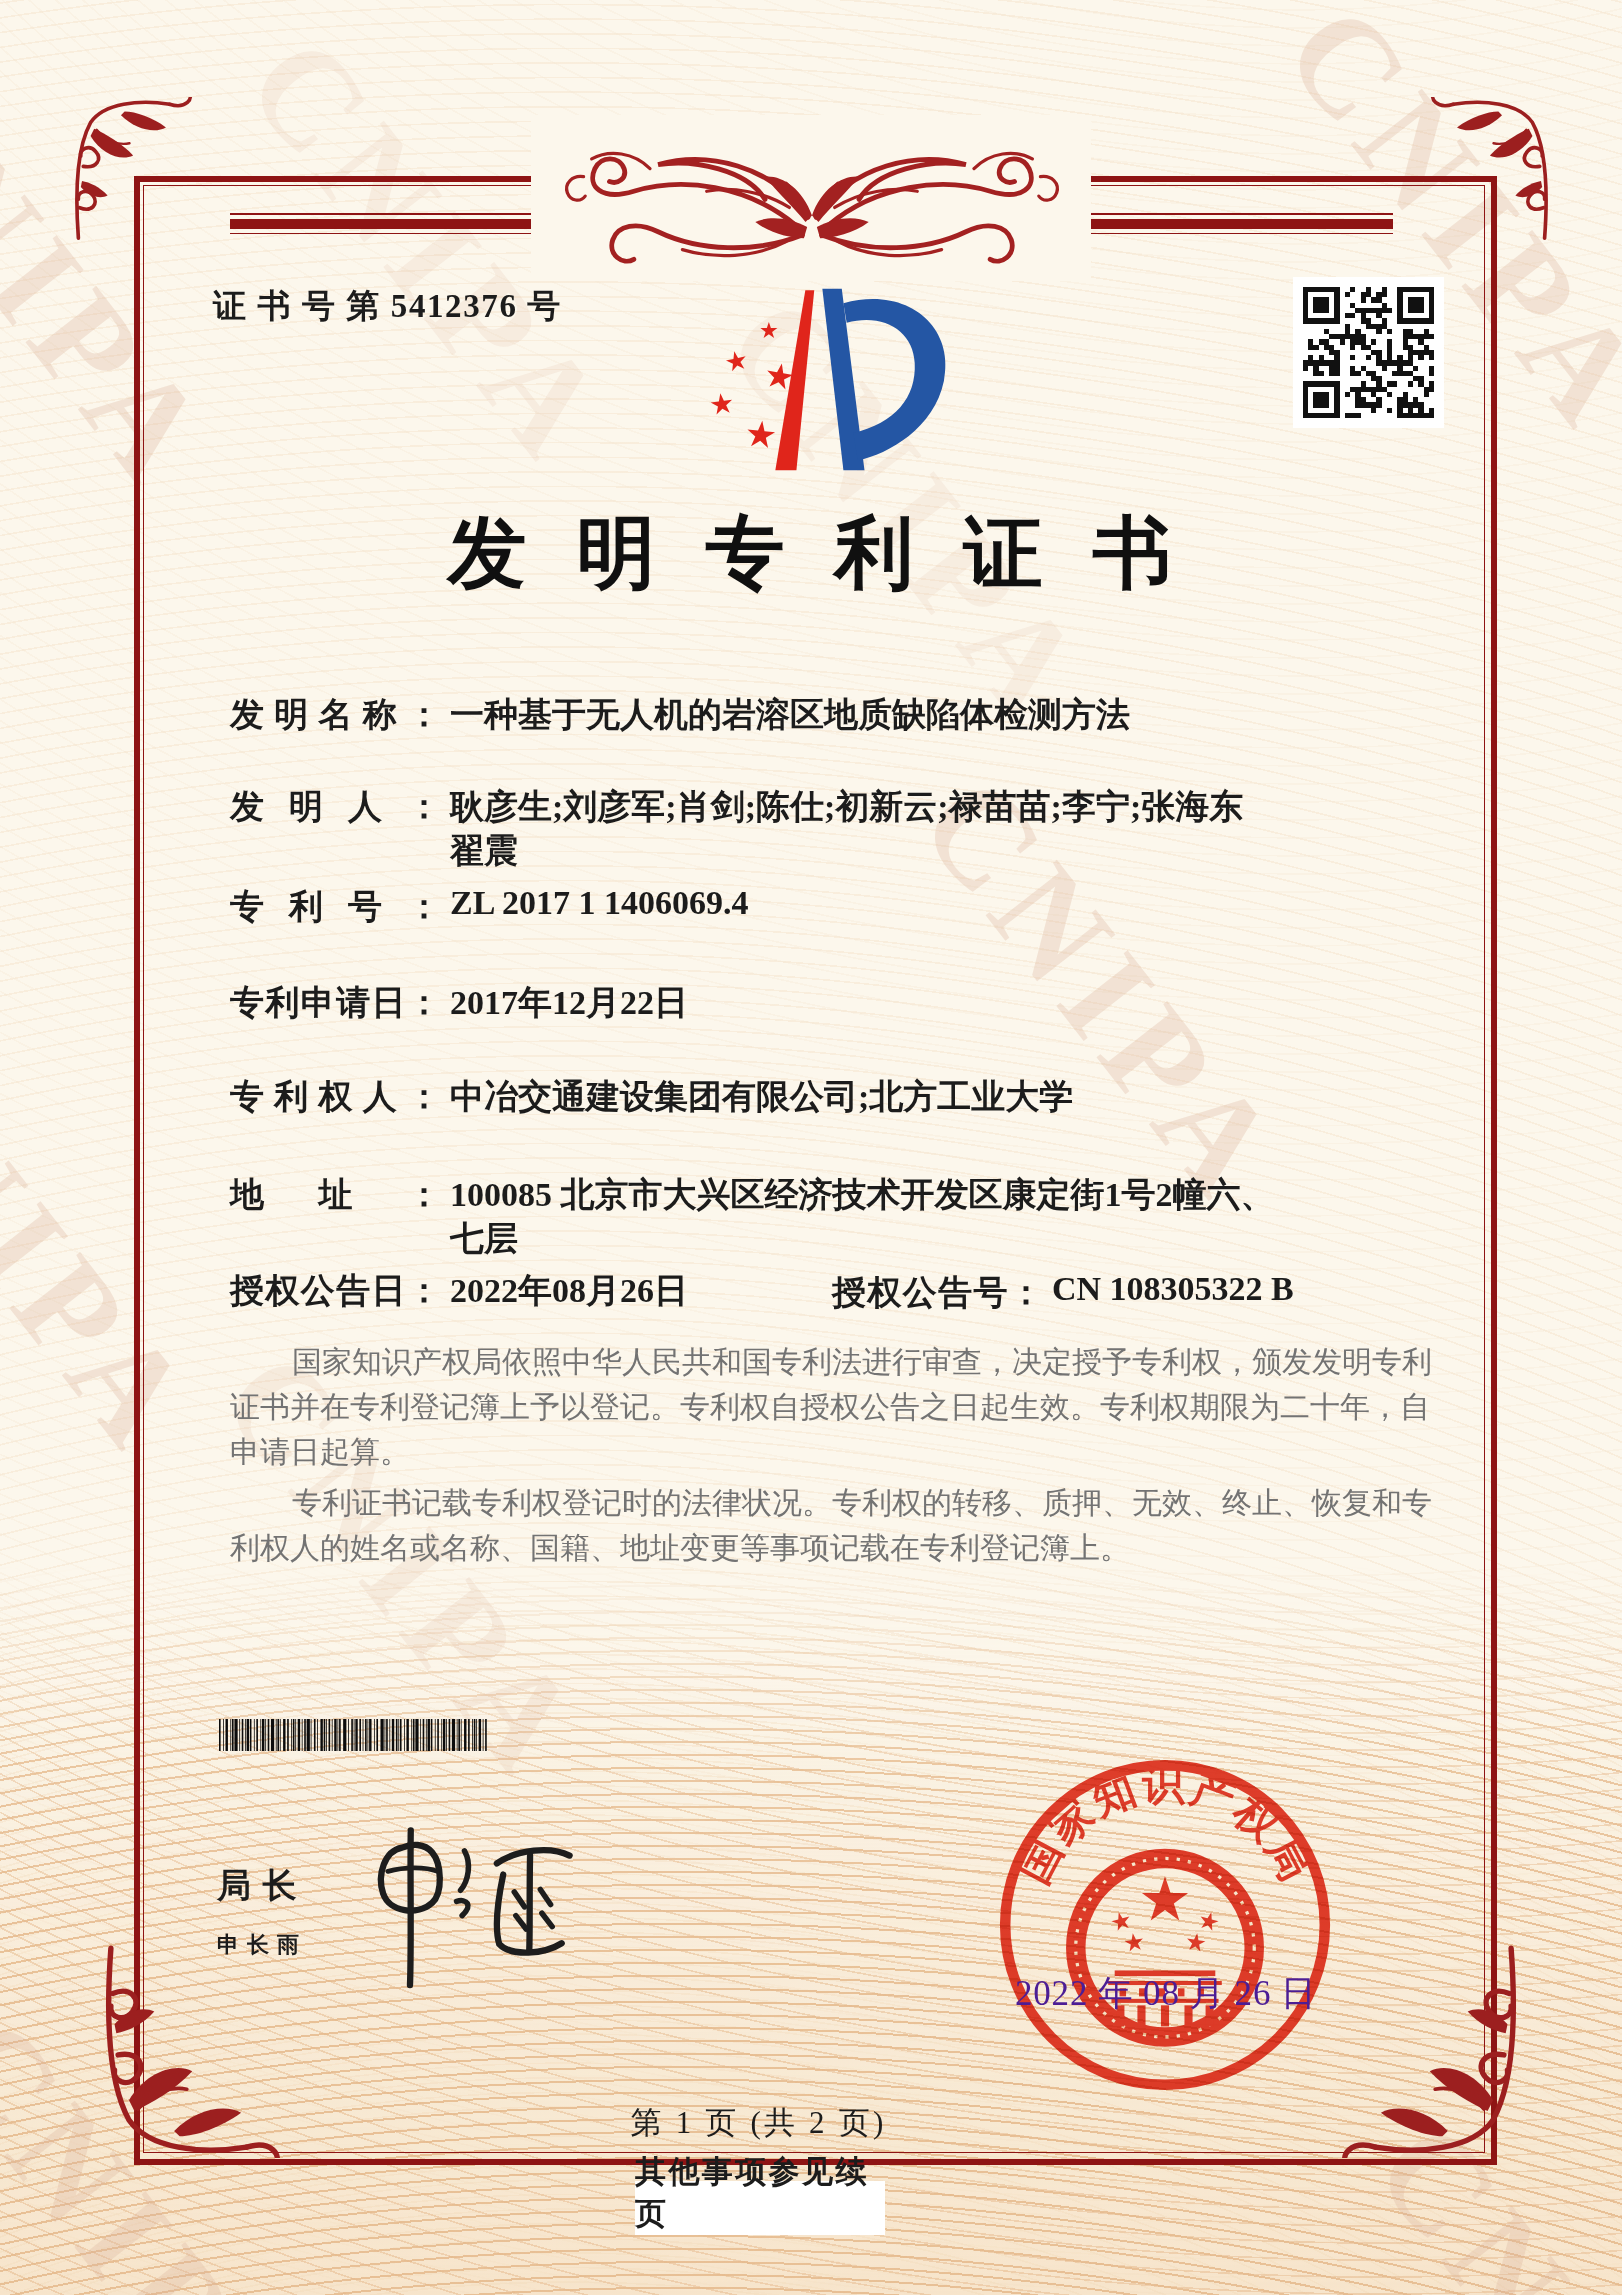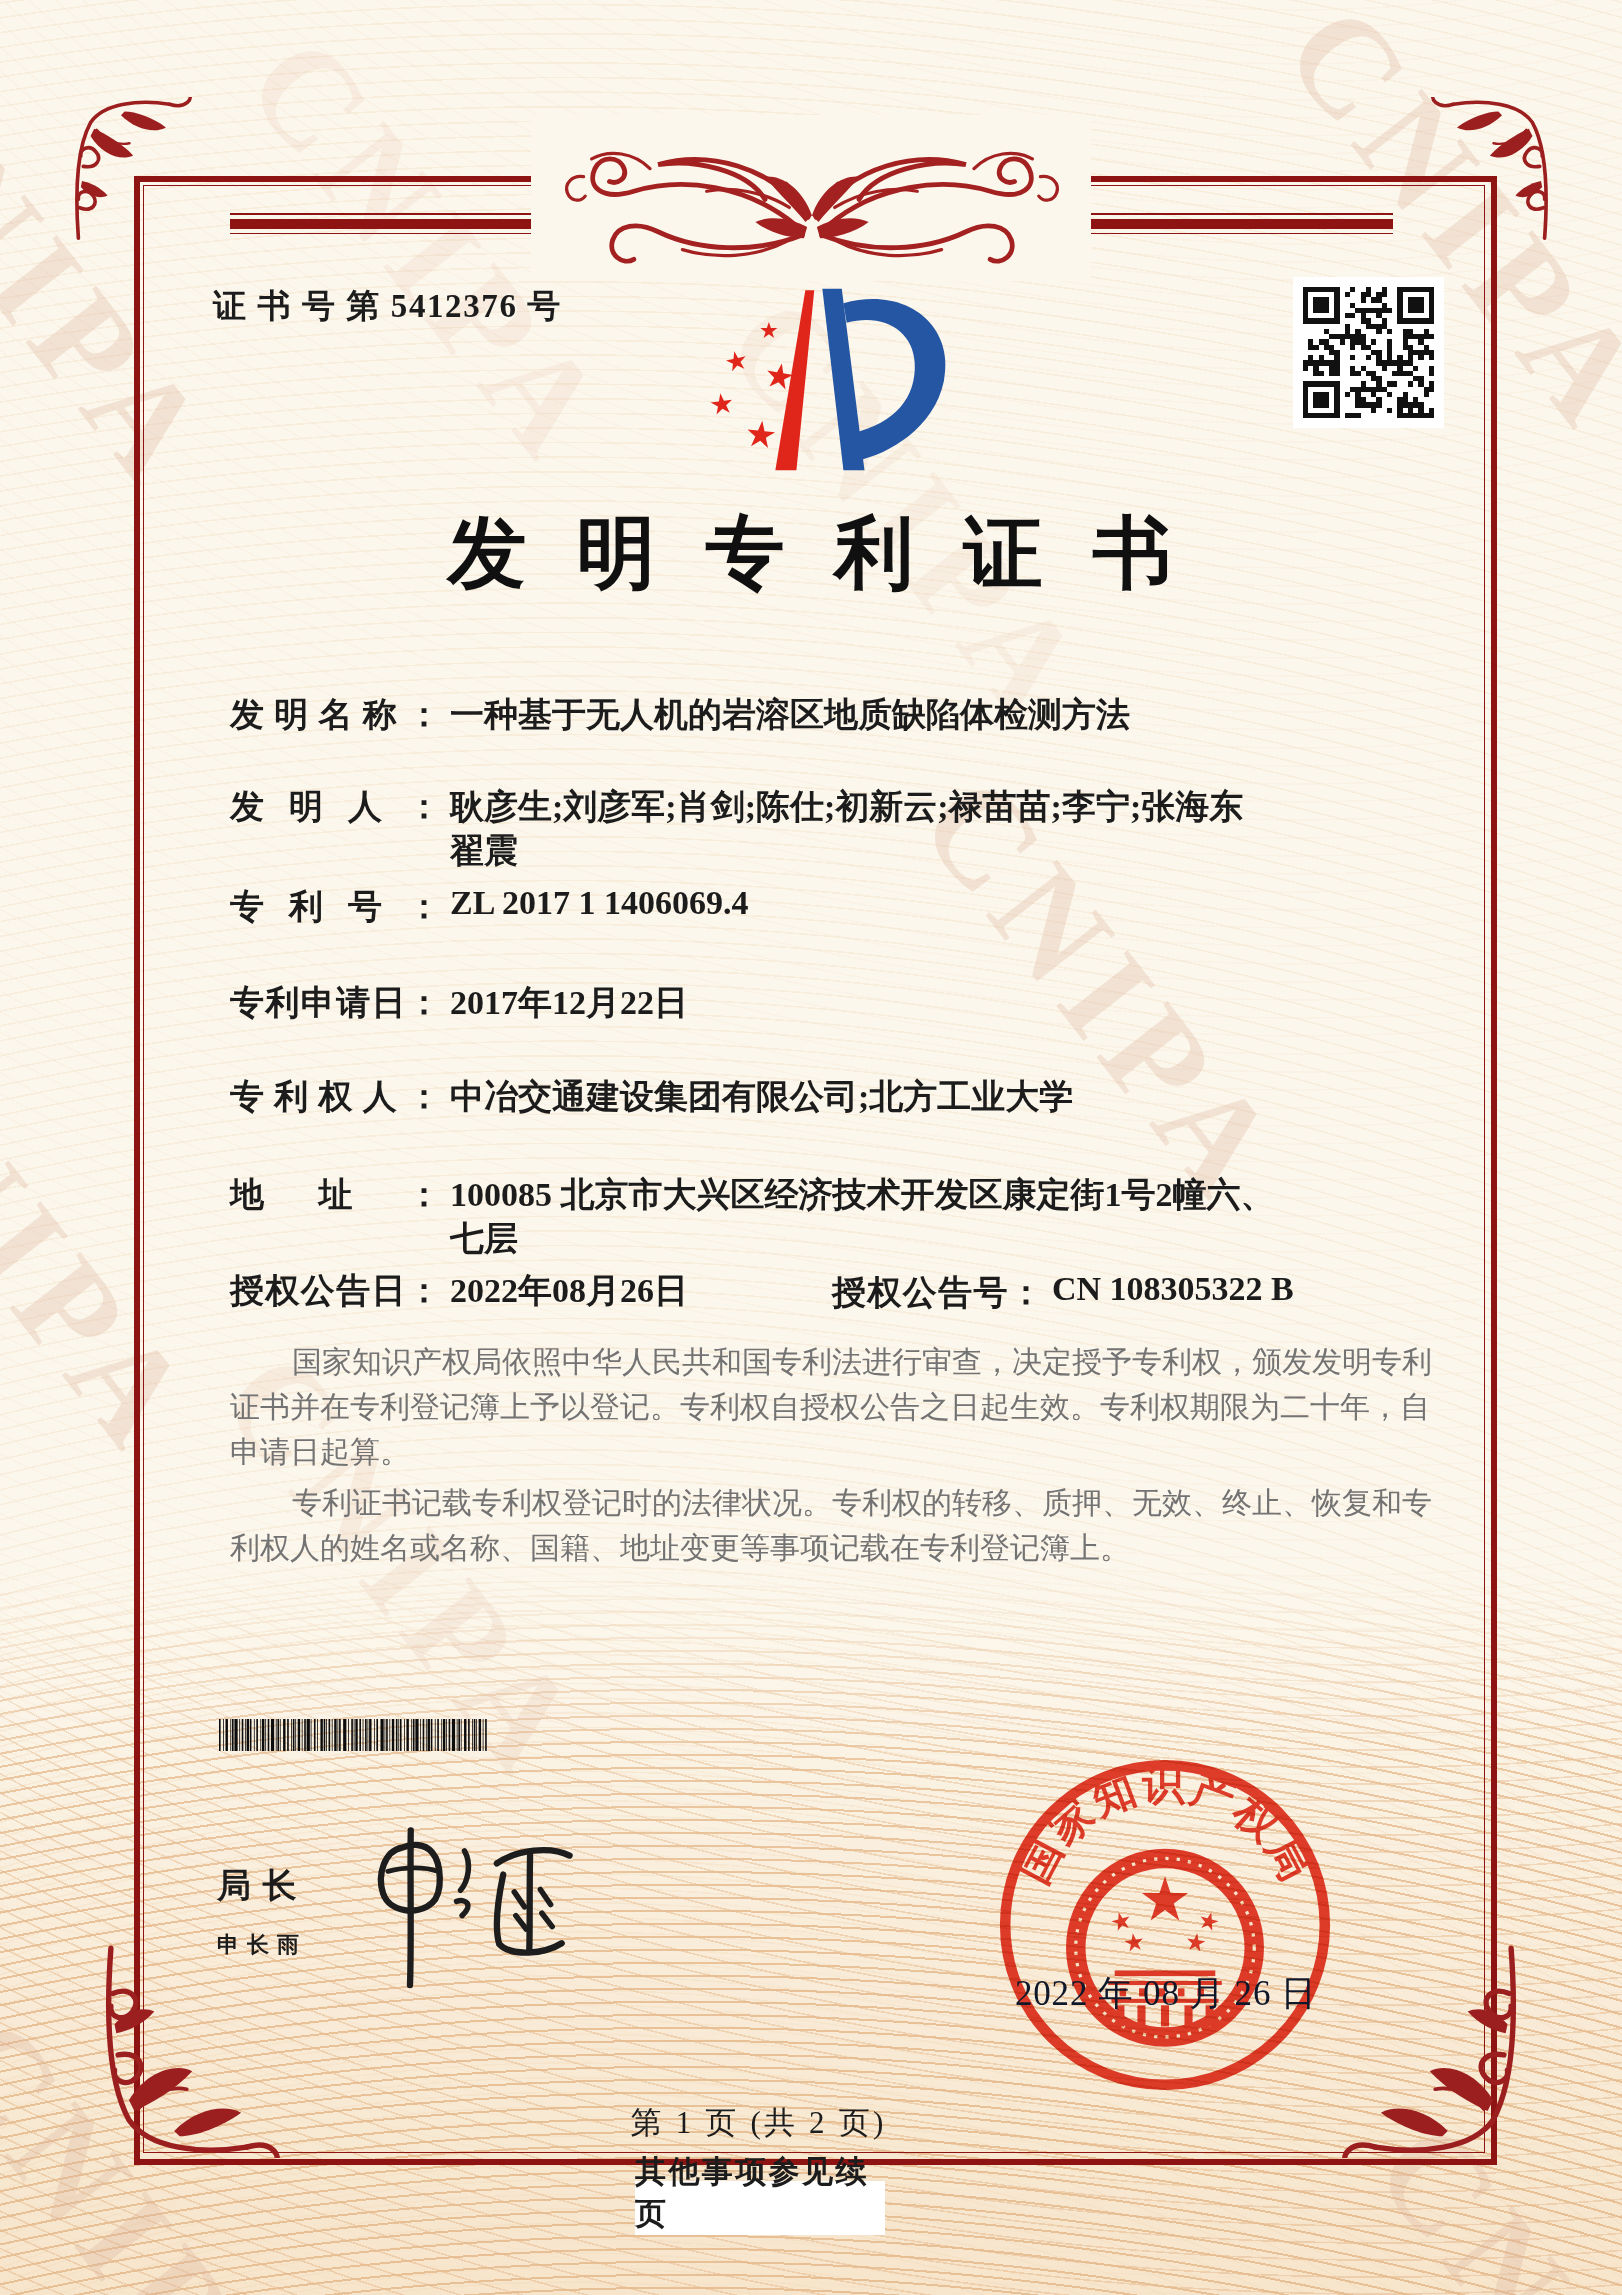--- a/index.html
+++ b/index.html
@@ -59,21 +59,21 @@
   .legal .p2{margin-top:5.7px;}
   .legal .ind{text-indent:62px;}
   
   .barcode{position:absolute;left:219px;top:1719px;width:271px;height:32px;}
   
   .officer-title{position:absolute;left:217px;top:1863px;font-size:34px;font-weight:600;letter-spacing:11.4px;}
   .officer-name{position:absolute;left:217px;top:1930px;font-size:22px;font-weight:600;letter-spacing:8px;text-align:center;}
   .signature{position:absolute;left:361px;top:1824px;width:237px;height:169px;}
   
   .seal{position:absolute;left:993px;top:1753px;width:344px;height:344px;mix-blend-mode:multiply;opacity:.97;}
-  .seal-date{position:absolute;left:1015px;top:1970px;font-size:35px;color:#0f172a;white-space:nowrap;letter-spacing:0.8px;}
+  .seal-date{position:absolute;left:1015px;top:1970px;font-size:35px;color:#4c1d95;white-space:nowrap;letter-spacing:0.8px;}
   
   .page-info{position:absolute;left:0;top:2102px;width:1517px;text-align:center;font-size:31px;letter-spacing:3.2px;}
   .note-box{position:absolute;left:635px;top:2181px;width:250px;height:54px;background:#ffffff;
     display:flex;align-items:flex-end;justify-content:center;}
   .note-box span{font-size:31px;font-weight:600;letter-spacing:2.4px;}
 </style>
 </head>
 <body>
 
 <div class="page">

